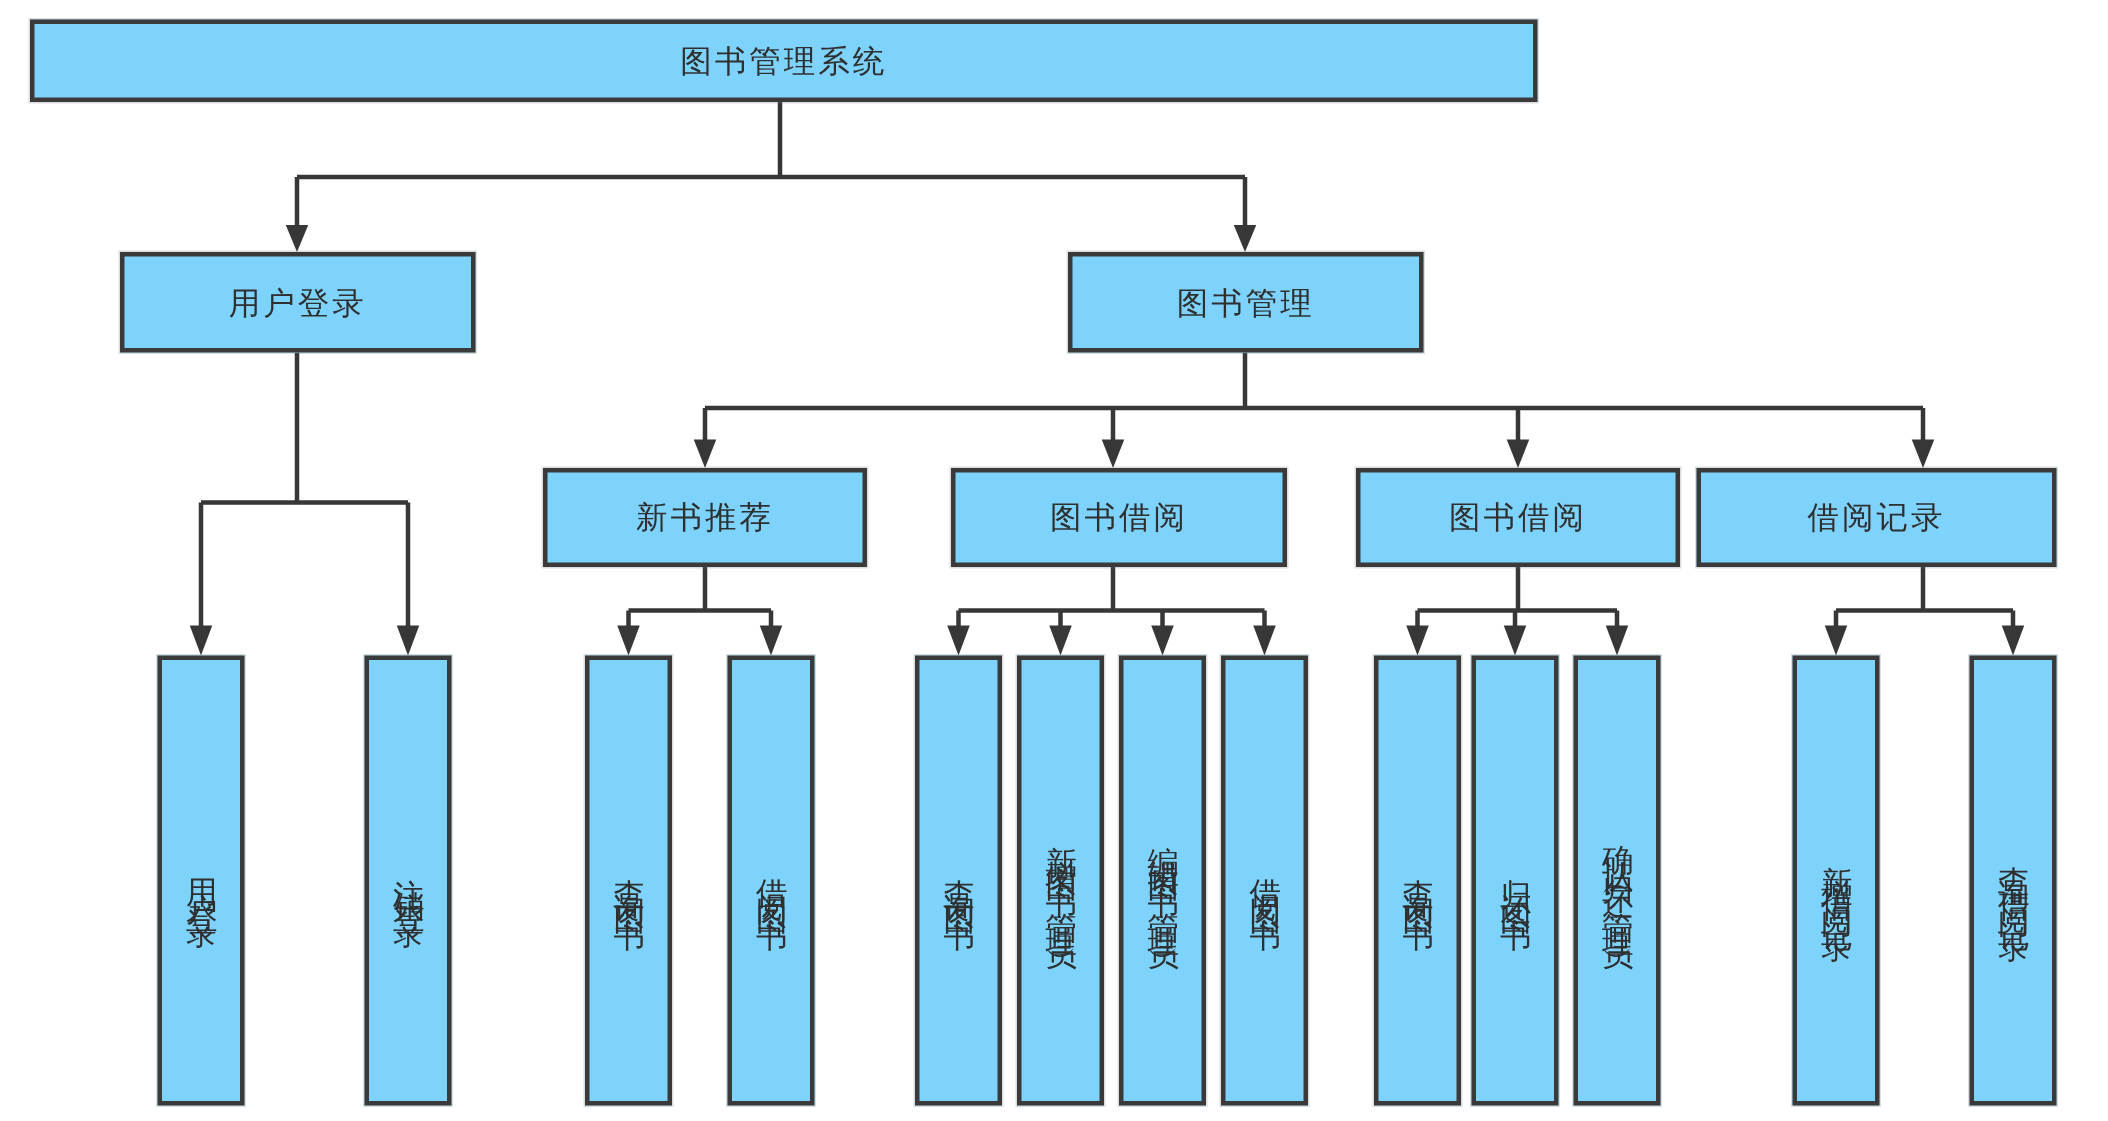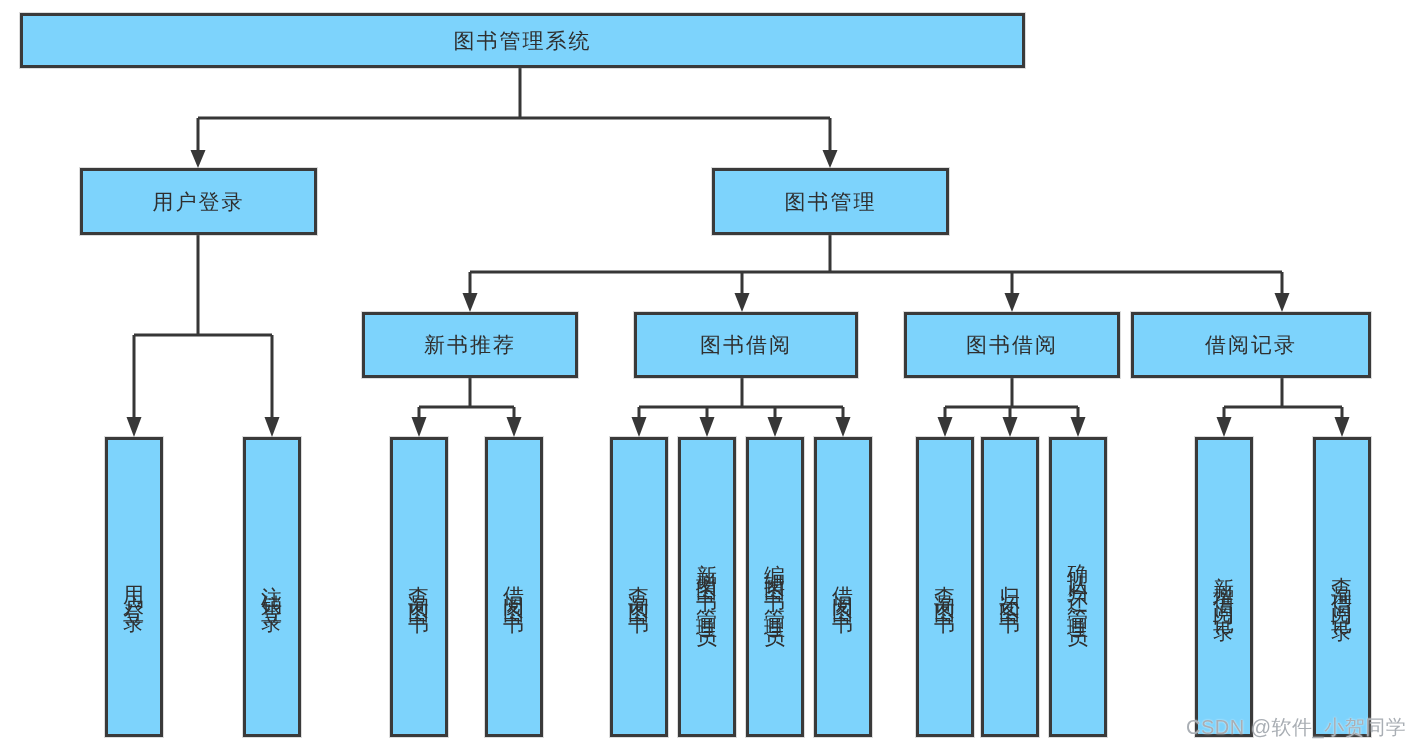--- a/index.html
+++ b/index.html
@@ -183,15 +183,14 @@
     <span class="label">确认归还（管理员）</span>
   </div>
 
   <div class="box v" style="left:1195px;top:437px;width:58px;height:300px">
     <span class="label">新增借阅记录</span>
   </div>
   <div class="box v" style="left:1313px;top:437px;width:58px;height:300px">
     <span class="label">查询借阅记录</span>
   </div>
 
-  <div class="watermark">CSDN @软件_小贺同学</div>
 
 </div>
 
 </body></html>

